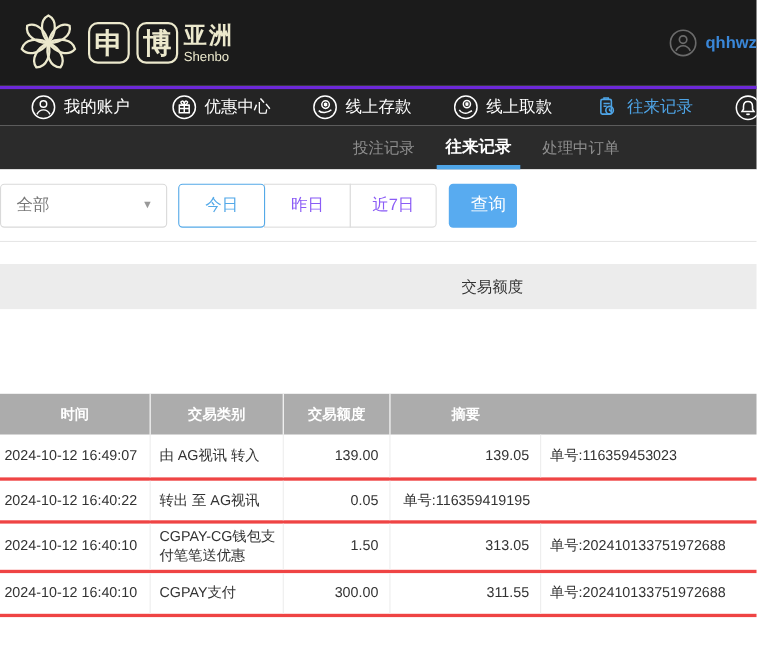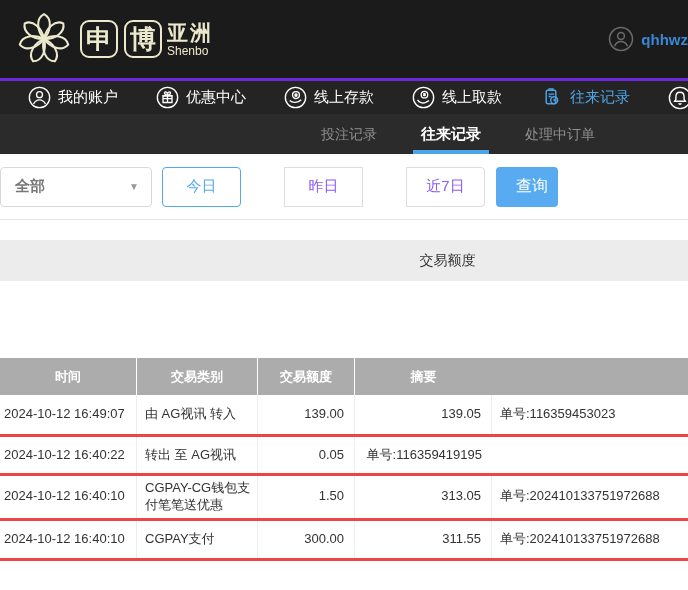--- a/index.html
+++ b/index.html
@@ -23,34 +23,34 @@
   
   .navbar { height:36px; background:#242424; border-top:3px solid #6d28d9; display:flex;
             align-items:center; padding-left:28px; gap:38px; }
   .nav-item { display:flex; align-items:center; gap:7px; color:#fff; font-size:15px; cursor:pointer; white-space:nowrap; }
   .nav-item.active { color:#4ea4e6; }
   .nav-item svg { stroke:#fff; }
   .nav-item.active svg { stroke:#4ea4e6; }
   .nav-bell { margin-left:auto; padding-right:16px; }
 
   
-  .subnav { height:40px; background:#2b2b2b; display:flex; gap:28px; margin:0; padding-left:313px; }
+  .subnav { height:40px; background:#2b2b2b; display:flex; gap:12px; margin:0; padding-left:313px; }
   .subtab { position:relative; color:#8f8f8f; font-size:14px; line-height:40px; padding:0 8px;
             cursor:pointer; white-space:nowrap; }
   .subtab.active { color:#fff; font-weight:bold; font-size:15px; }
   .subtab-underline { position:absolute; left:0; right:0; bottom:0; height:4px; background:#4ea4e6; }
 
   
   .filterbar { height:66px; border-bottom:1px solid #e6e6e6; display:flex; align-items:center; background:#fff; }
   .select-box { width:152px; height:40px; border:1px solid #d9d9d9; border-radius:4px;
-                display:flex; align-items:center; padding:0 12px 0 14px; color:#777; font-size:15px;font-weight:bold; }
+                display:flex; align-items:center; padding:0 12px 0 14px; color:#777; font-size:15px; }
   .select-caret { margin-left:auto; color:#999; font-size:10px; }
   .date-box { width:225px; height:40px; border:1px solid #d9d9d9; border-radius:4px; margin-left:10px;
               display:flex; align-items:center; padding:0 10px; color:#9b9b9b; font-size:15px; gap:8px; }
-  .btn-group { display:flex; margin-left:10px;gap:44px; }
+  .btn-group { display:flex; margin-left:10px; }
   .qbtn { width:79px; height:40px; background:#fff; border:1px solid #ddd; color:#8b5cf6;
           font-size:15px; display:flex; align-items:center; justify-content:center; cursor:pointer; }
   .qbtn + .qbtn { margin-left:-1px; }
   .qbtn.first { border-radius:4px 0 0 4px; }
   .qbtn.last  { border-radius:0 4px 4px 0; }
   .qbtn.active { border:1px solid #54a9e8; color:#54a9e8; border-radius:4px; position:relative; z-index:1; }
   .search-btn { margin-left:11px; height:40px; width:62px; background:#58abf0; color:#fff; border:none;
                 border-radius:4px; font-size:16px; display:flex; align-items:center; justify-content:center;
                 padding-left:10px; cursor:pointer; white-space:nowrap; }
 

